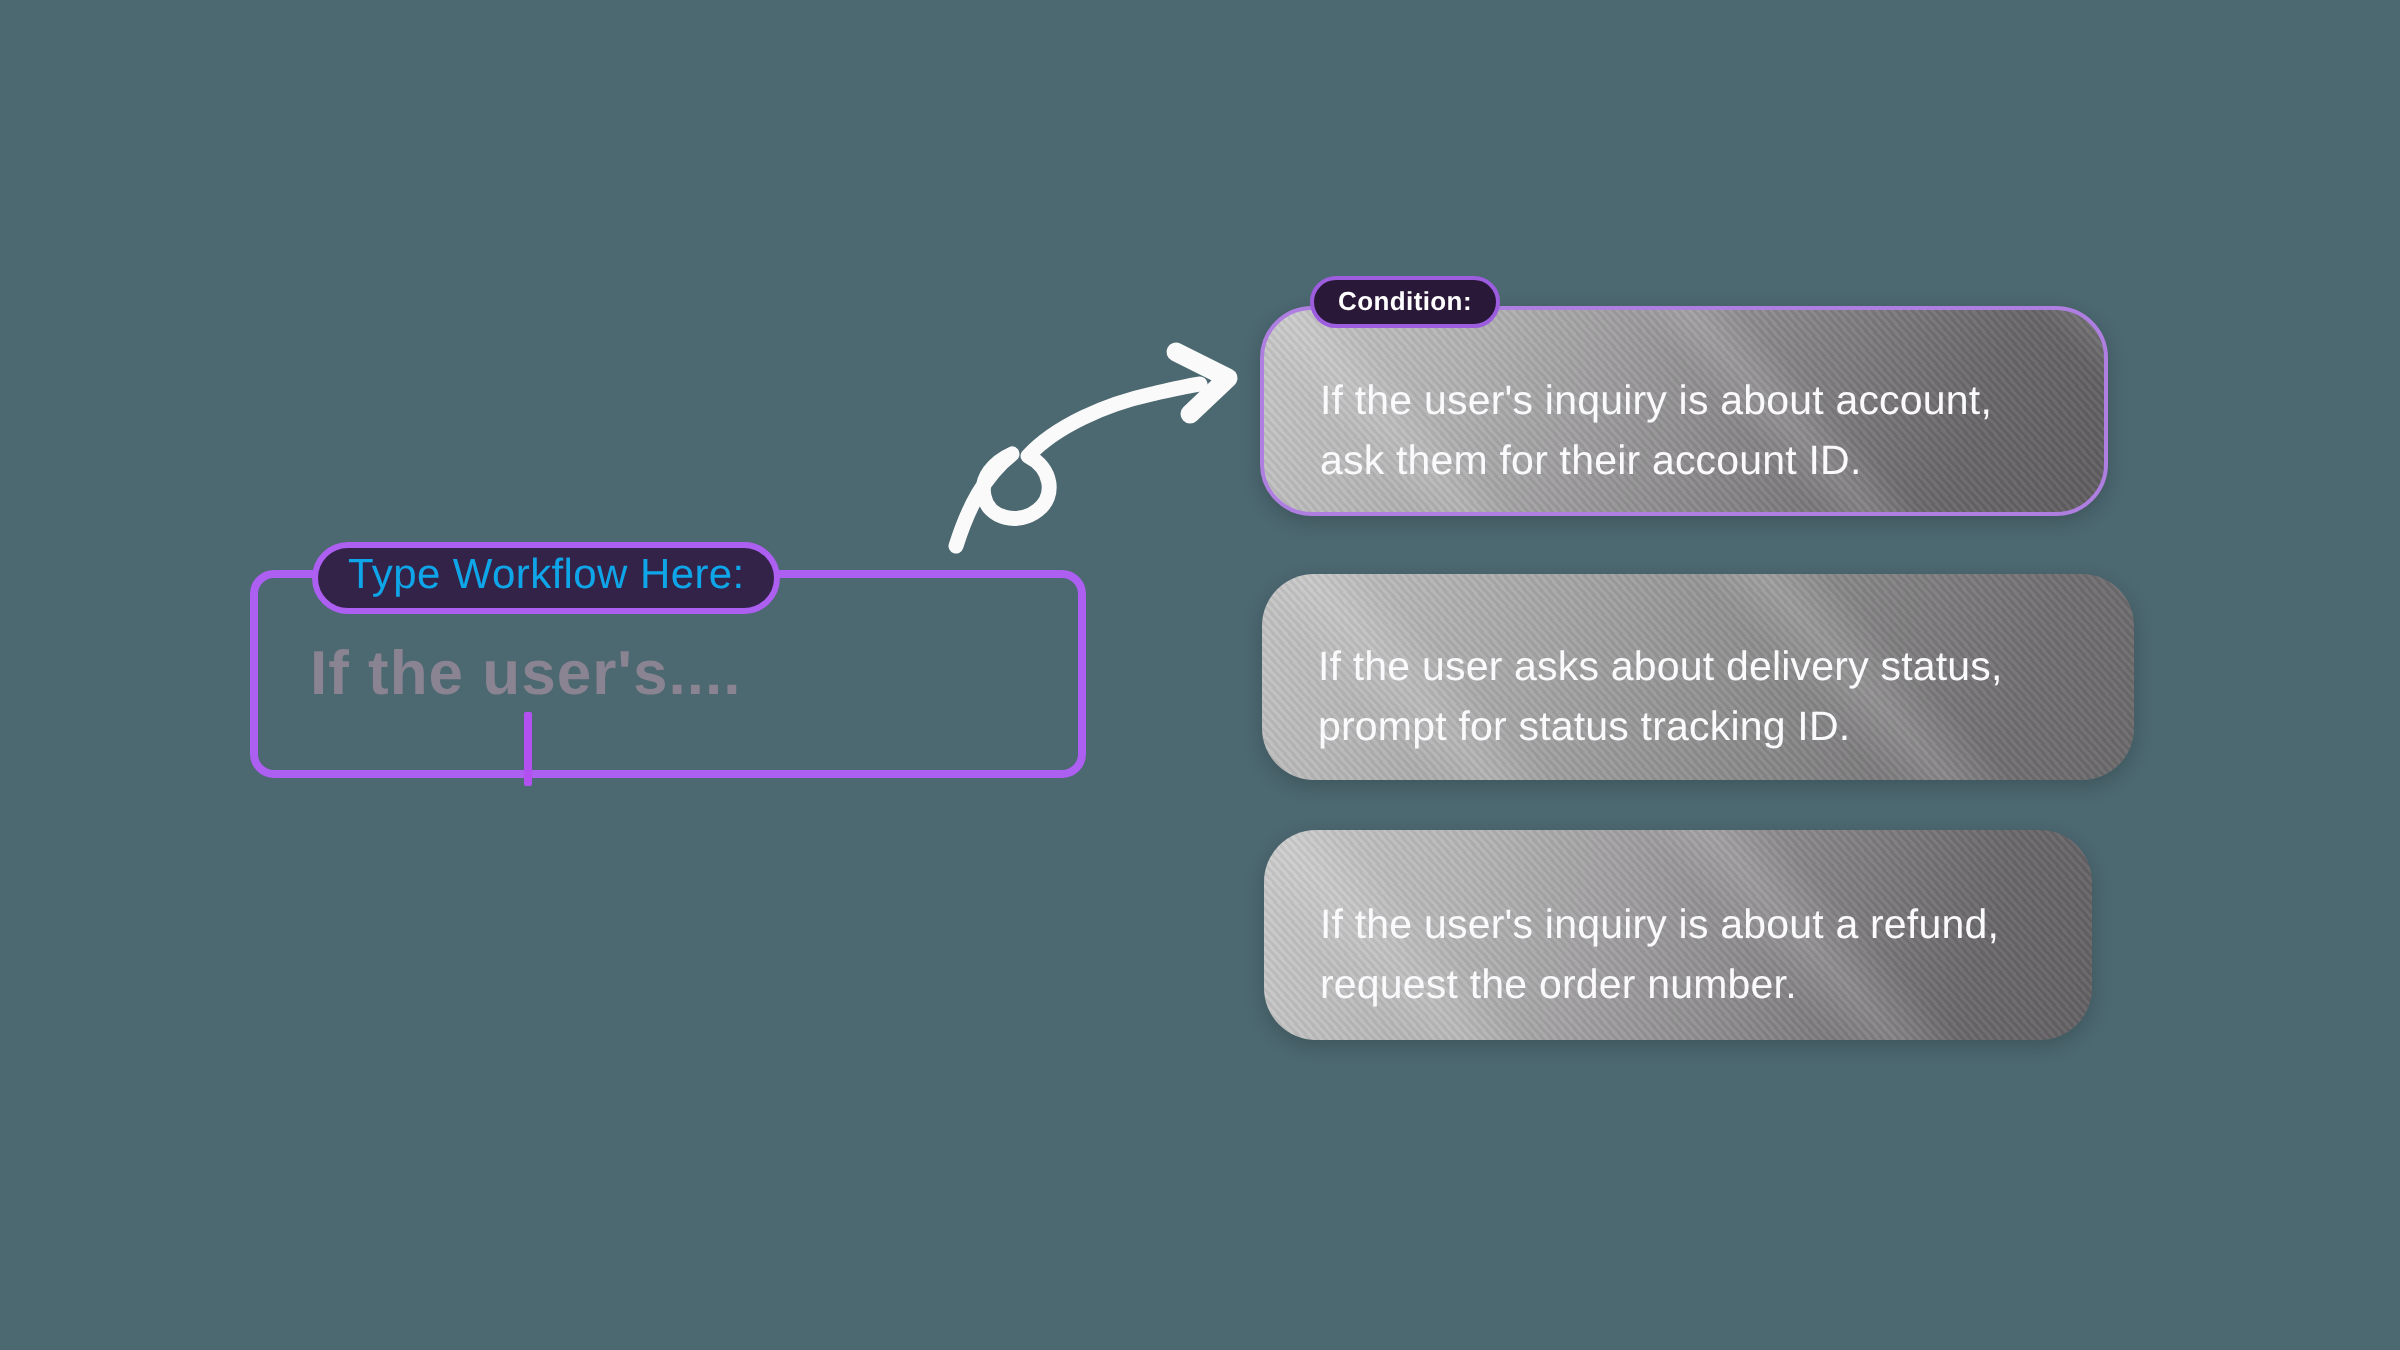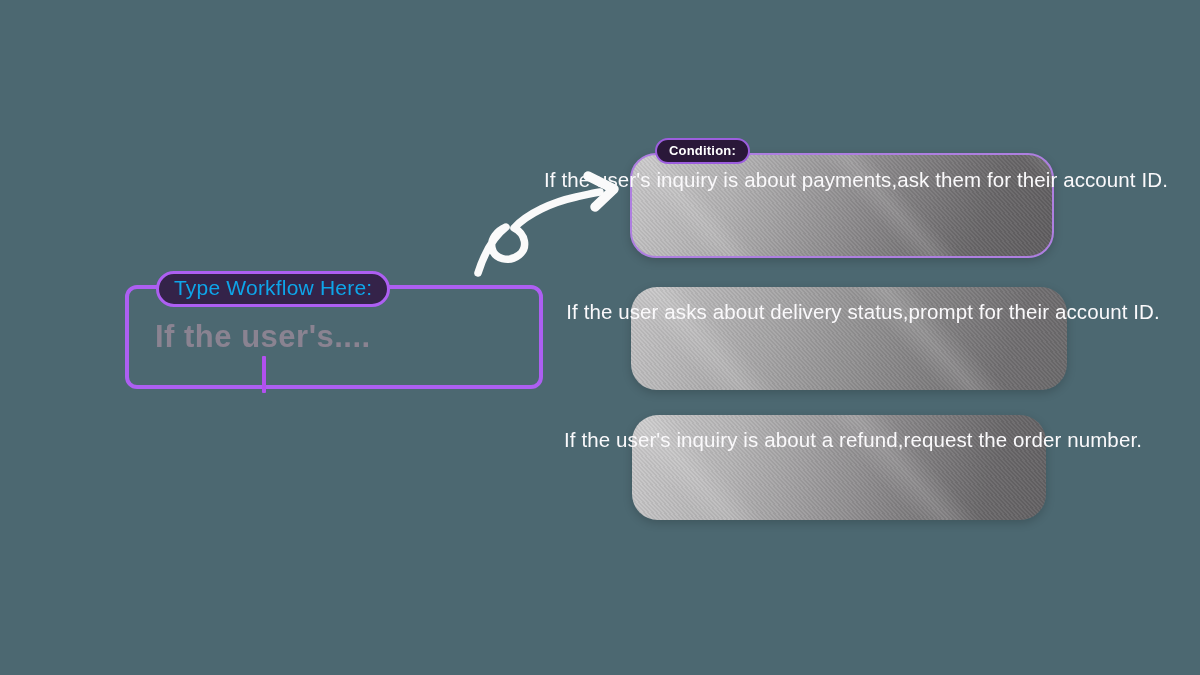--- a/index.html
+++ b/index.html
@@ -38,22 +38,22 @@
     display:inline-block;width:4px;height:37px;
     background:#b250f0;margin-left:3px;border-radius:1px;
   }
 
   
   .arrow-svg{position:absolute;left:0;top:0;pointer-events:none;}
 
   
   .condition-card{
     position:absolute;box-sizing:border-box;
-    display:flex;flex-direction:row;justify-content:center;
-    padding-left:28px;padding-top:10px;
+    display:flex;flex-direction:column;justify-content:center;
+    padding-left:28px;padding-top:21px;
     border-radius:26px;
     box-shadow:0 3px 10px rgba(0,0,0,.18);
   }
   .card-line{
     color:#faf9fb;font-size:20.5px;font-weight:500;letter-spacing:.1px;
     line-height:30px;white-space:nowrap;
   }
   .card-1{
     left:630px;top:153px;width:424px;height:105px;
     border:2px solid #ae7fe0;
@@ -104,27 +104,27 @@
   <div class="workflow-box" role="textbox">
     <div class="workflow-label">Type Workflow Here:</div>
     <div class="placeholder-row">
       <span class="placeholder-text">If the user's....</span>
       <span class="text-cursor"></span>
     </div>
   </div>
 
   <div class="condition-card card-1">
     <div class="condition-badge">Condition:</div>
-    <div class="card-line">If the user's inquiry is about payments,</div>
+    <div class="card-line">If the user's inquiry is about account,</div>
     <div class="card-line">ask them for their account ID.</div>
   </div>
 
   <div class="condition-card card-2">
     <div class="card-line">If the user asks about delivery status,</div>
-    <div class="card-line">prompt for their account ID.</div>
+    <div class="card-line">prompt for status tracking ID.</div>
   </div>
 
   <div class="condition-card card-3">
     <div class="card-line">If the user's inquiry is about a refund,</div>
     <div class="card-line">request the order number.</div>
   </div>
 
 </div>
 
 </body></html>

